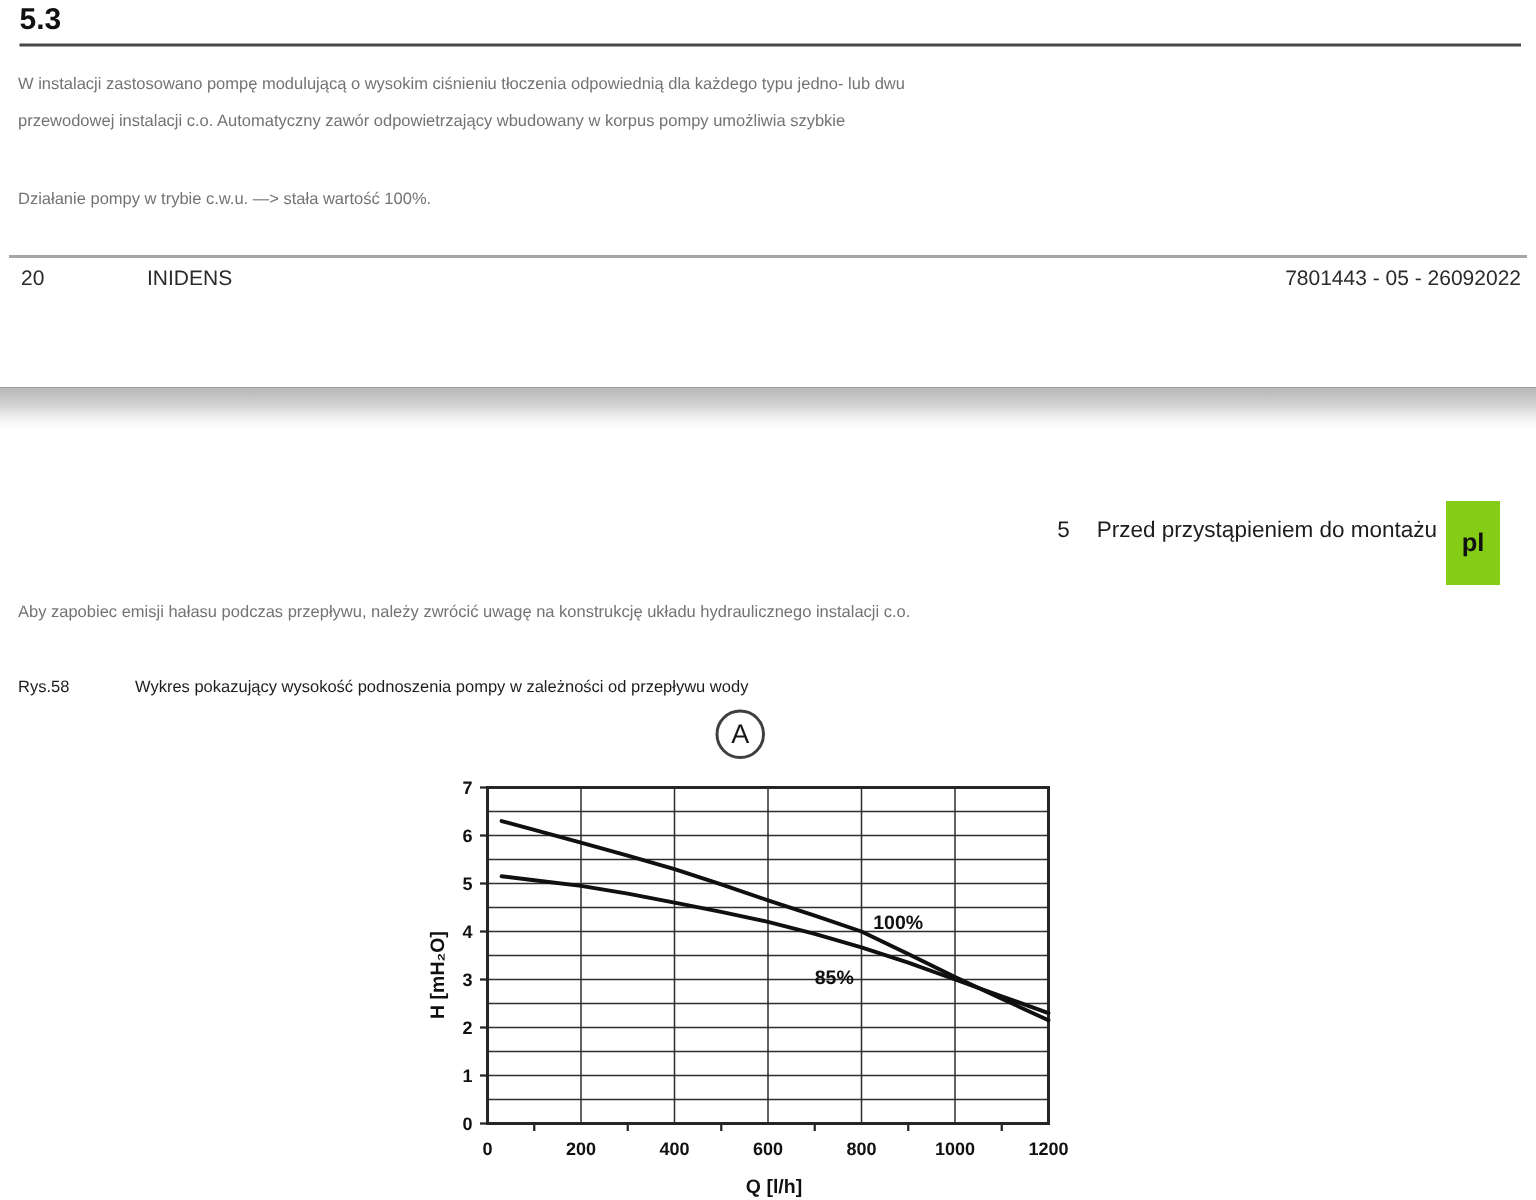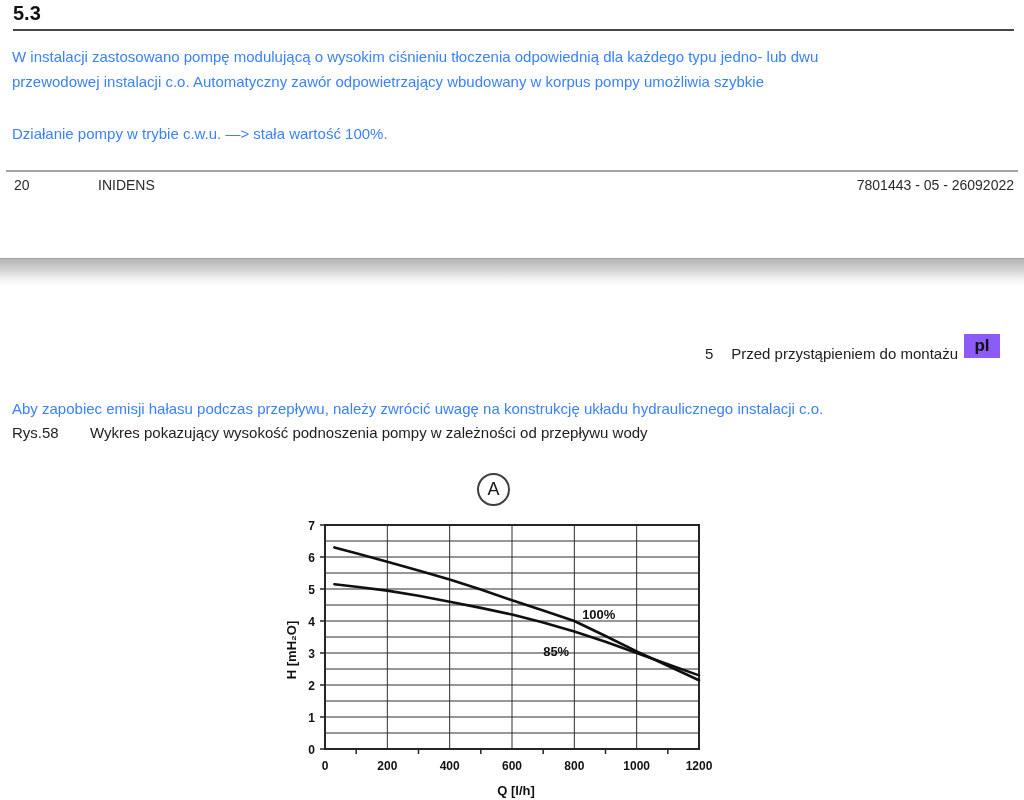--- a/index.html
+++ b/index.html
@@ -6,43 +6,43 @@
   html,body { width:1024px; height:800px; background:#ffffff; overflow:hidden; }
   body { position:relative; font-family:"Liberation Sans", sans-serif; color:#1d1d1d; }
 
   .abs { position:absolute; }
 
   
   .heading-row { top:2px; left:13px; display:flex; font-size:20px; font-weight:bold; color:#111;align-items:flex-end; }
   .heading-num { min-width:72px; }
   .heading-rule { top:29px; left:13px; width:1001px; height:2px; background:#474747; }
 
-  .para { font-size:15px; line-height:25px; color:#3b82f6; white-space:nowrap; }
+  .para { font-size:11px; line-height:25px; color:#737373; white-space:nowrap; }
   .para1 { top:44px; left:12px; }
   .para2 { top:121px; left:12px; }
 
   .footer-rule { top:170px; left:6px; width:1012px; height:1.5px; background:#a5a5a5; }
   .footer-row { top:177px; left:14px; width:1000px; display:flex; font-size:14px; color:#2a2a2a; }
   .footer-num { min-width:84px; }
   .footer-ref { margin-left:auto; }
 
   
   .page-separator { top:258px; left:0; width:1024px; height:28px;
     border-top:1px solid #9e9e9e;
     background:linear-gradient(to bottom, #b7b7b7 0%, #d2d2d2 40%, #f2f2f2 75%, #ffffff 100%); }
 
   
   .p2-header { top:345px; left:0; width:958px; display:flex; justify-content:flex-end; gap:18px;
     font-size:15px; color:#1d1d1d; }
-  .lang-badge { top:334px; left:964px; width:36px; height:24px; background:#8b5cf6;
+  .lang-badge { top:334px; left:964px; width:36px; height:56px; background:#84cc16;
     display:flex; align-items:center; justify-content:center;
     font-size:17px; font-weight:bold; color:#111; }
 
   .para3 { top:396px; left:12px; }
-  .caption-row { top:424px; left:12px; display:flex; font-size:15px; }
+  .caption-row { top:452px; left:12px; display:flex; font-size:11px; }
   .caption-label { min-width:78px; }
 
   .figure-marker { top:473px; left:477px; width:33px; height:33px; border:2px solid #3f3f3f;
     border-radius:50%; display:flex; align-items:center; justify-content:center;
     font-size:18px; color:#161616; }
 
   
   #pump-chart { position:absolute; left:280px; top:462px; width:440px; height:338px; }
   #pump-chart .grid   { stroke:#2e2e2e; stroke-width:1; }
   #pump-chart .border { stroke:#252525; stroke-width:2; fill:none; }

